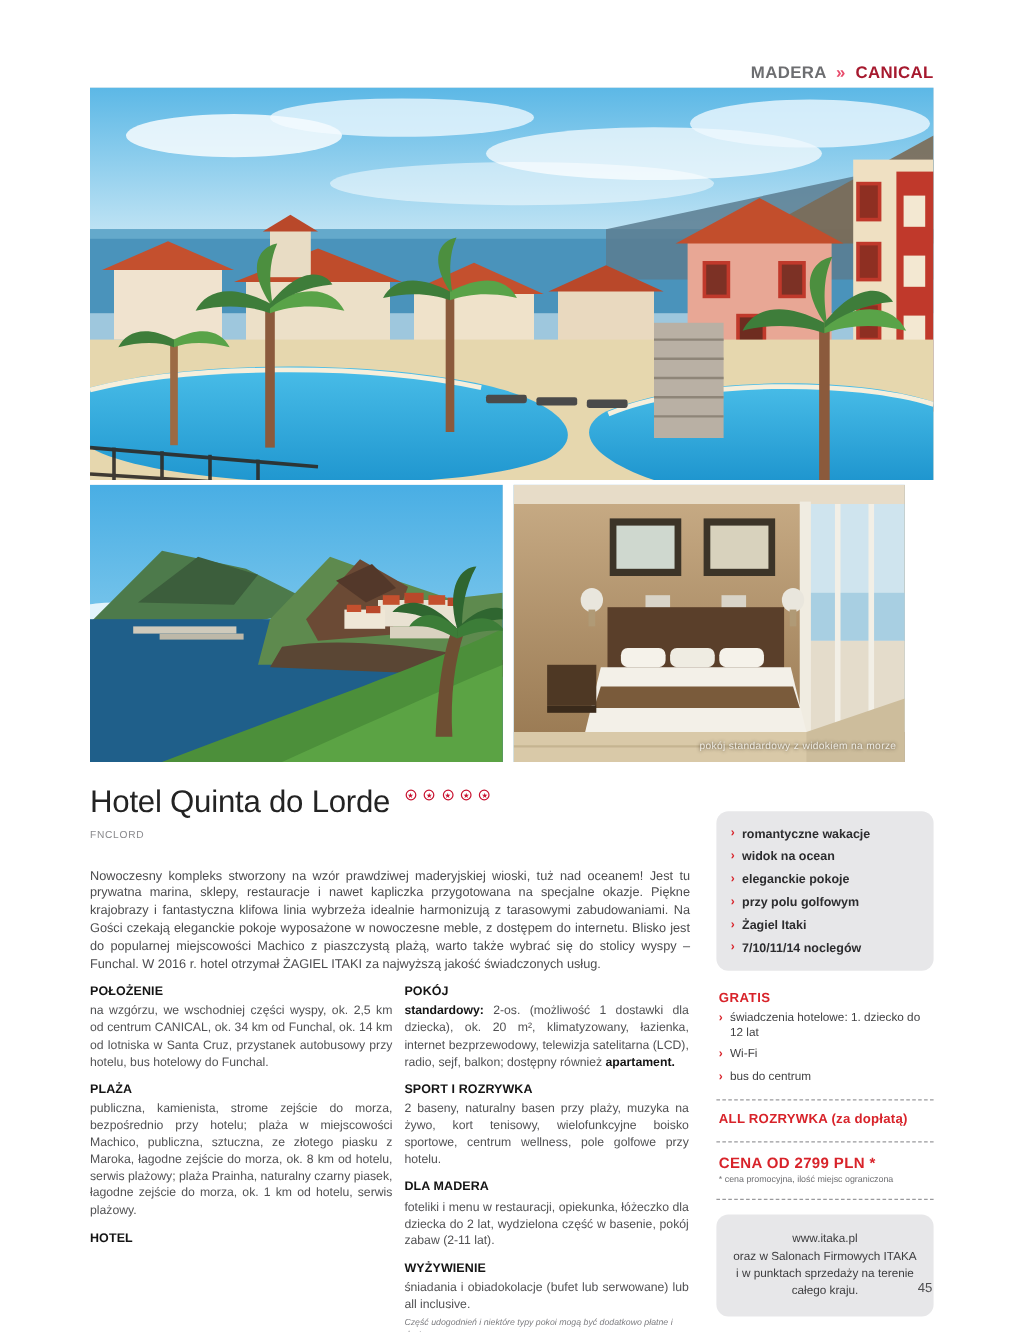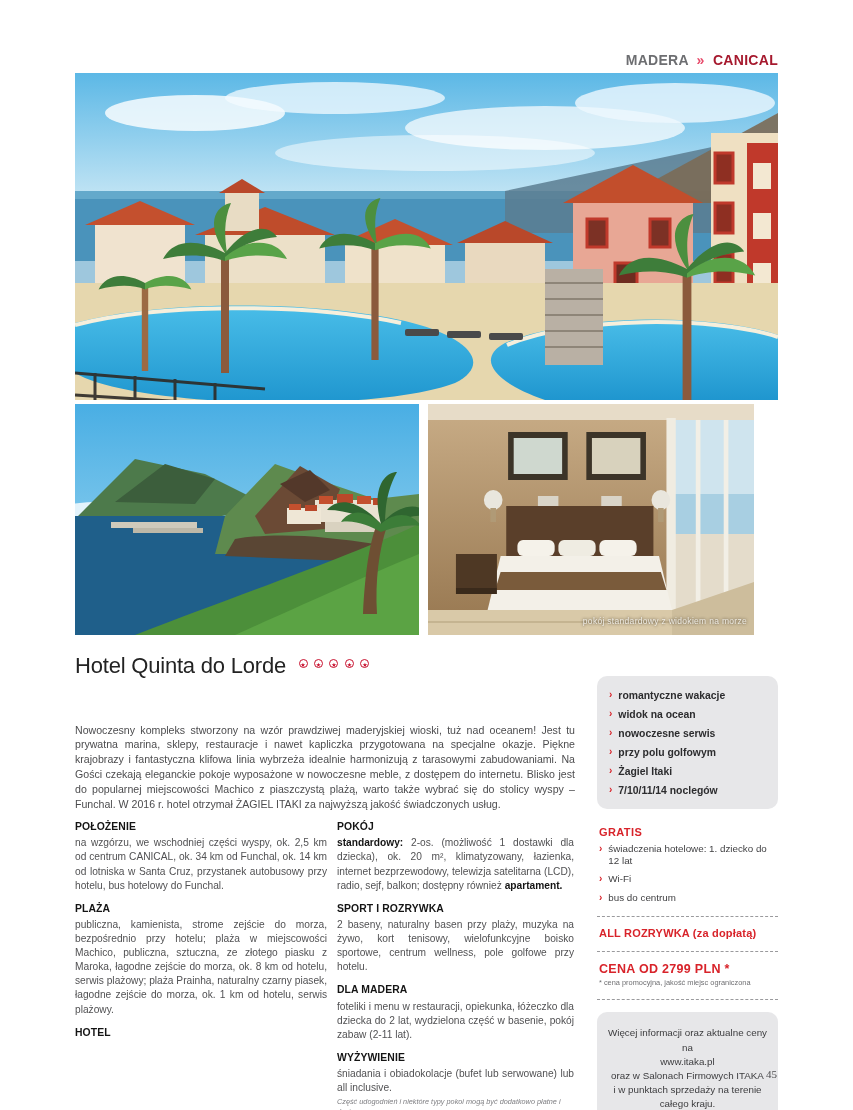--- a/index.html
+++ b/index.html
@@ -17,21 +17,21 @@
   .photo svg{display:block;width:100%;height:100%;}
   #hero{left:75px;top:73px;width:703px;height:327px;}
   #land{left:75px;top:404px;width:344px;height:231px;}
   #room{left:428px;top:404px;width:326px;height:231px;}
   .photo-caption{
     position:absolute;right:7px;bottom:9px;color:#efece3;font-size:8.5px;letter-spacing:.3px;
     text-shadow:0 0 3px rgba(40,30,20,.85);
   }
   
   .title-block{position:absolute;left:75px;top:653px;width:520px;}
-  h1{margin:0;font-size:22px;font-weight:normal;color:#232323;letter-spacing:-.2px;display:inline-block;}
+  h1{margin:0;font-size:26px;font-weight:normal;color:#232323;letter-spacing:-.2px;display:inline-block;}
   .stars{display:inline-block;margin-left:8px;vertical-align:top;position:relative;top:1px;white-space:nowrap;}
   .star{
     display:inline-block;width:9px;height:9px;margin-right:2px;border:1.5px solid #c8102e;border-radius:50%;
     background:#fff;color:#c8102e;font-size:6px;line-height:9px;text-align:center;
     font-family:"DejaVu Sans",sans-serif;box-sizing:border-box;overflow:hidden;
   }
   .code{margin-top:6px;font-size:8.5px;color:#8a8a8d;letter-spacing:.6px;}
   
   .intro{
     position:absolute;left:75px;top:712px;width:500px;font-size:10.6px;line-height:1.4;
@@ -53,21 +53,21 @@
   .hl-item:last-child{margin-bottom:0;}
   .chev{color:#d8232a;font-weight:bold;font-size:10px;margin-right:6px;position:relative;top:0;}
   .gratis-title{margin:17px 0 5px 2px;font-size:11px;font-weight:bold;color:#d8232a;letter-spacing:.4px;}
   .g-item{display:flex;align-items:flex-start;margin:0 0 6px 2px;font-size:9.8px;color:#3f3f41;line-height:1.25;}
   .dashline{border:none;border-top:1px dashed #9a9a9d;margin:12px 0 10px 0;}
   .allinc{margin:0 0 0 2px;font-size:11px;font-weight:bold;color:#d8232a;letter-spacing:.2px;}
   .price{margin:0 0 2px 2px;font-size:12.5px;font-weight:bold;color:#d8232a;letter-spacing:.3px;}
   .price-note{margin:0 0 0 2px;font-size:7.4px;color:#6f6f72;}
   .infobox{margin-top:12px;padding:14px 10px;text-align:center;font-size:9.8px;color:#3c3c3e;line-height:1.45;}
   
-  .pagenum{position:absolute;right:76px;top:1068px;font-size:11px;color:#4e4e50;font-family:Liberation Serif, serif;}
+  .pagenum{position:absolute;right:76px;top:1068px;font-size:11px;color:#4e4e50;}
 </style>
 </head>
 <body>
 
 <div class="page">
 
   <div class="breadcrumb">
     <span class="region">MADERA</span>
     <span class="sep">»</span>
     <span class="dest">CANICAL</span>
@@ -301,20 +301,21 @@
 
   <div class="title-block">
     <h1>Hotel Quinta do Lorde</h1>
     <span class="stars">
       <span class="star">★</span>
       <span class="star">★</span>
       <span class="star">★</span>
       <span class="star">★</span>
       <span class="star">★</span>
     </span>
+    <div class="code">FNCLORD</div>
   </div>
 
   <p class="intro">Nowoczesny kompleks stworzony na wzór prawdziwej maderyjskiej wioski, tuż nad oceanem! Jest tu prywatna marina, sklepy, restauracje i nawet kapliczka przygotowana na specjalne okazje. Piękne krajobrazy i fantastyczna klifowa linia wybrzeża idealnie harmonizują z tarasowymi zabudowaniami. Na Gości czekają eleganckie pokoje wyposażone w nowoczesne meble, z dostępem do internetu. Blisko jest do popularnej miejscowości Machico z piaszczystą plażą, warto także wybrać się do stolicy wyspy – Funchal. W 2016 r. hotel otrzymał ŻAGIEL ITAKI za najwyższą jakość świadczonych usług.</p>
 
   <div class="col" id="col-left">
     <h4>POŁOŻENIE</h4>
     <p>na wzgórzu, we wschodniej części wyspy, ok. 2,5 km od centrum CANICAL, ok. 34 km od Funchal, ok. 14 km od lotniska w Santa Cruz, przystanek autobusowy przy hotelu, bus hotelowy do Funchal.</p>
     <h4>PLAŻA</h4>
     <p>publiczna, kamienista, strome zejście do morza, bezpośrednio przy hotelu; plaża w miejscowości Machico, publiczna, sztuczna, ze złotego piasku z Maroka, łagodne zejście do morza, ok. 8 km od hotelu, serwis plażowy; plaża Prainha, naturalny czarny piasek, łagodne zejście do morza, ok. 1 km od hotelu, serwis plażowy.</p>
     <h4>HOTEL</h4>
@@ -338,21 +339,21 @@
       <div class="hl-item">
         <span class="chev">›</span>
         <span>romantyczne wakacje</span>
       </div>
       <div class="hl-item">
         <span class="chev">›</span>
         <span>widok na ocean</span>
       </div>
       <div class="hl-item">
         <span class="chev">›</span>
-        <span>nowoczesne serwis</span>
+        <span>eleganckie pokoje</span>
       </div>
       <div class="hl-item">
         <span class="chev">›</span>
         <span>przy polu golfowym</span>
       </div>
       <div class="hl-item">
         <span class="chev">›</span>
         <span>Żagiel Itaki</span>
       </div>
       <div class="hl-item">
@@ -375,26 +376,25 @@
       <span>bus do centrum</span>
     </div>
 
     <hr class="dashline">
 
     <div class="allinc">ALL ROZRYWKA (za dopłatą)</div>
 
     <hr class="dashline">
 
     <div class="price">CENA OD 2799 PLN *</div>
-    <div class="price-note">* cena promocyjna, jakość miejsc ograniczona</div>
+    <div class="price-note">* cena promocyjna, ilość miejsc ograniczona</div>
 
     <hr class="dashline">
 
     <div class="graybox infobox">
-      <div>Więcej informacji oraz aktualne ceny na</div>
       <div>www.itaka.pl</div>
       <div>oraz w Salonach Firmowych ITAKA</div>
       <div>i w punktach sprzedaży na terenie</div>
       <div>całego kraju.</div>
     </div>
   </div>
 
   <div class="pagenum">45</div>
 
 </div>

